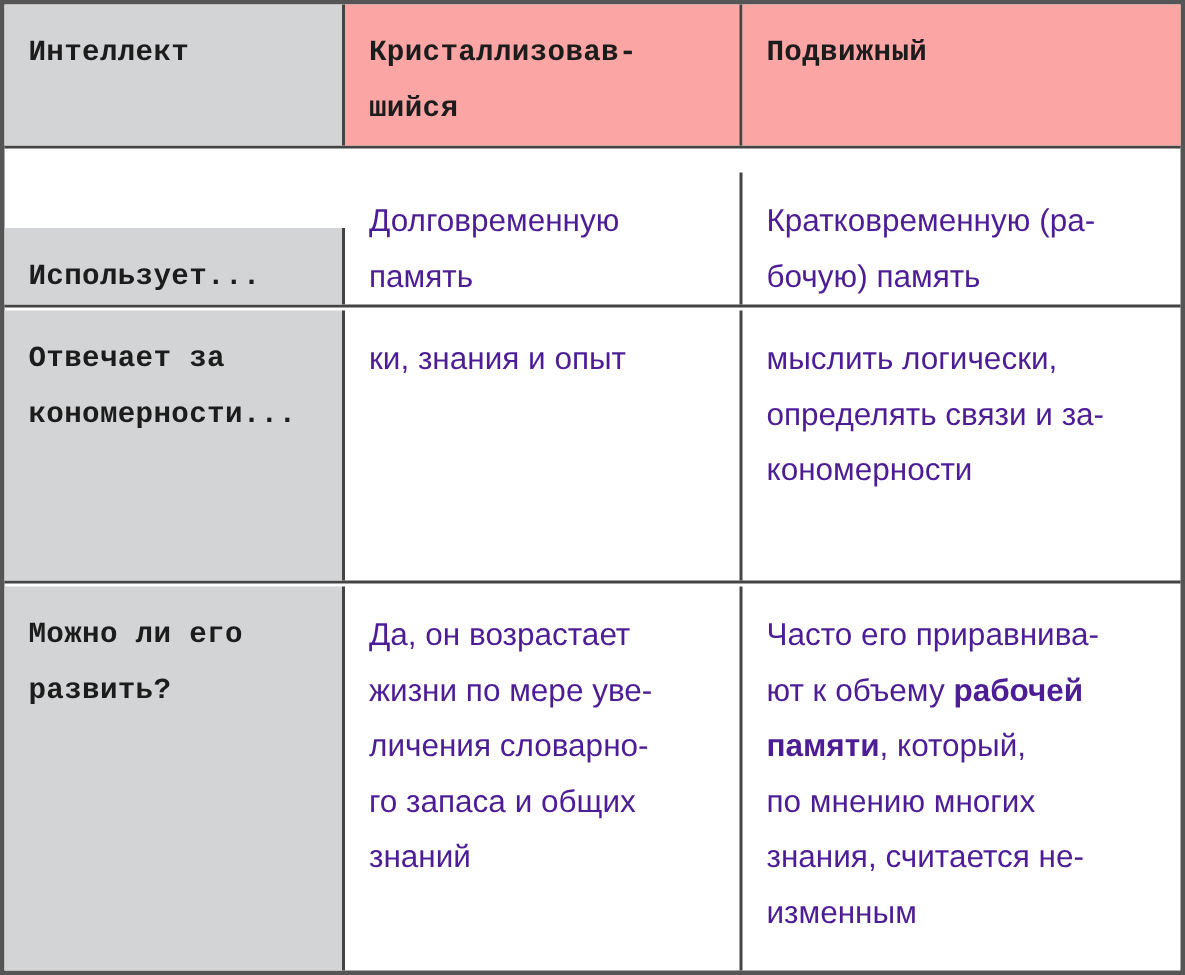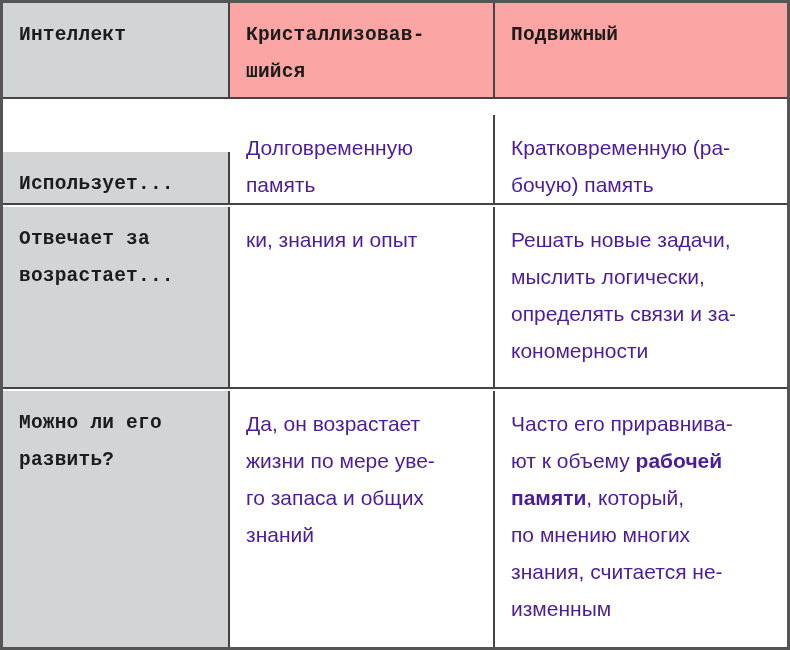--- a/index.html
+++ b/index.html
@@ -48,41 +48,41 @@
     </div>
     <div class="cell c2 plain">
       <span class="line">Кратковременную (ра-</span>
       <span class="line">бочую) память</span>
     </div>
   </div>
 
   <div class="row r2">
     <div class="cell c0 hdr">
       <span class="line">Отвечает за</span>
-      <span class="line">возрастает...</span>
+      <span class="line">кономерности...</span>
     </div>
     <div class="cell c1 plain">
       <span class="line">ки, знания и опыт</span>
     </div>
     <div class="cell c2 plain">
-      <span class="line">Решать новые задачи,</span>
       <span class="line">мыслить логически,</span>
       <span class="line">определять связи и за-</span>
       <span class="line">кономерности</span>
     </div>
   </div>
 
   <div class="row r3">
     <div class="cell c0 hdr">
       <span class="line">Можно ли его</span>
       <span class="line">развить?</span>
     </div>
     <div class="cell c1 plain">
       <span class="line">Да, он возрастает</span>
       <span class="line">жизни по мере уве-</span>
+      <span class="line">личения словарно-</span>
       <span class="line">го запаса и общих</span>
       <span class="line">знаний</span>
     </div>
     <div class="cell c2 plain">
       <span class="line">Часто его приравнива-</span>
       <span class="line"><span>ют к объему </span><b>рабочей</b></span>
       <span class="line"><b>памяти</b><span>, который,</span></span>
       <span class="line">по мнению многих</span>
       <span class="line">знания, считается не-</span>
       <span class="line">изменным</span>

